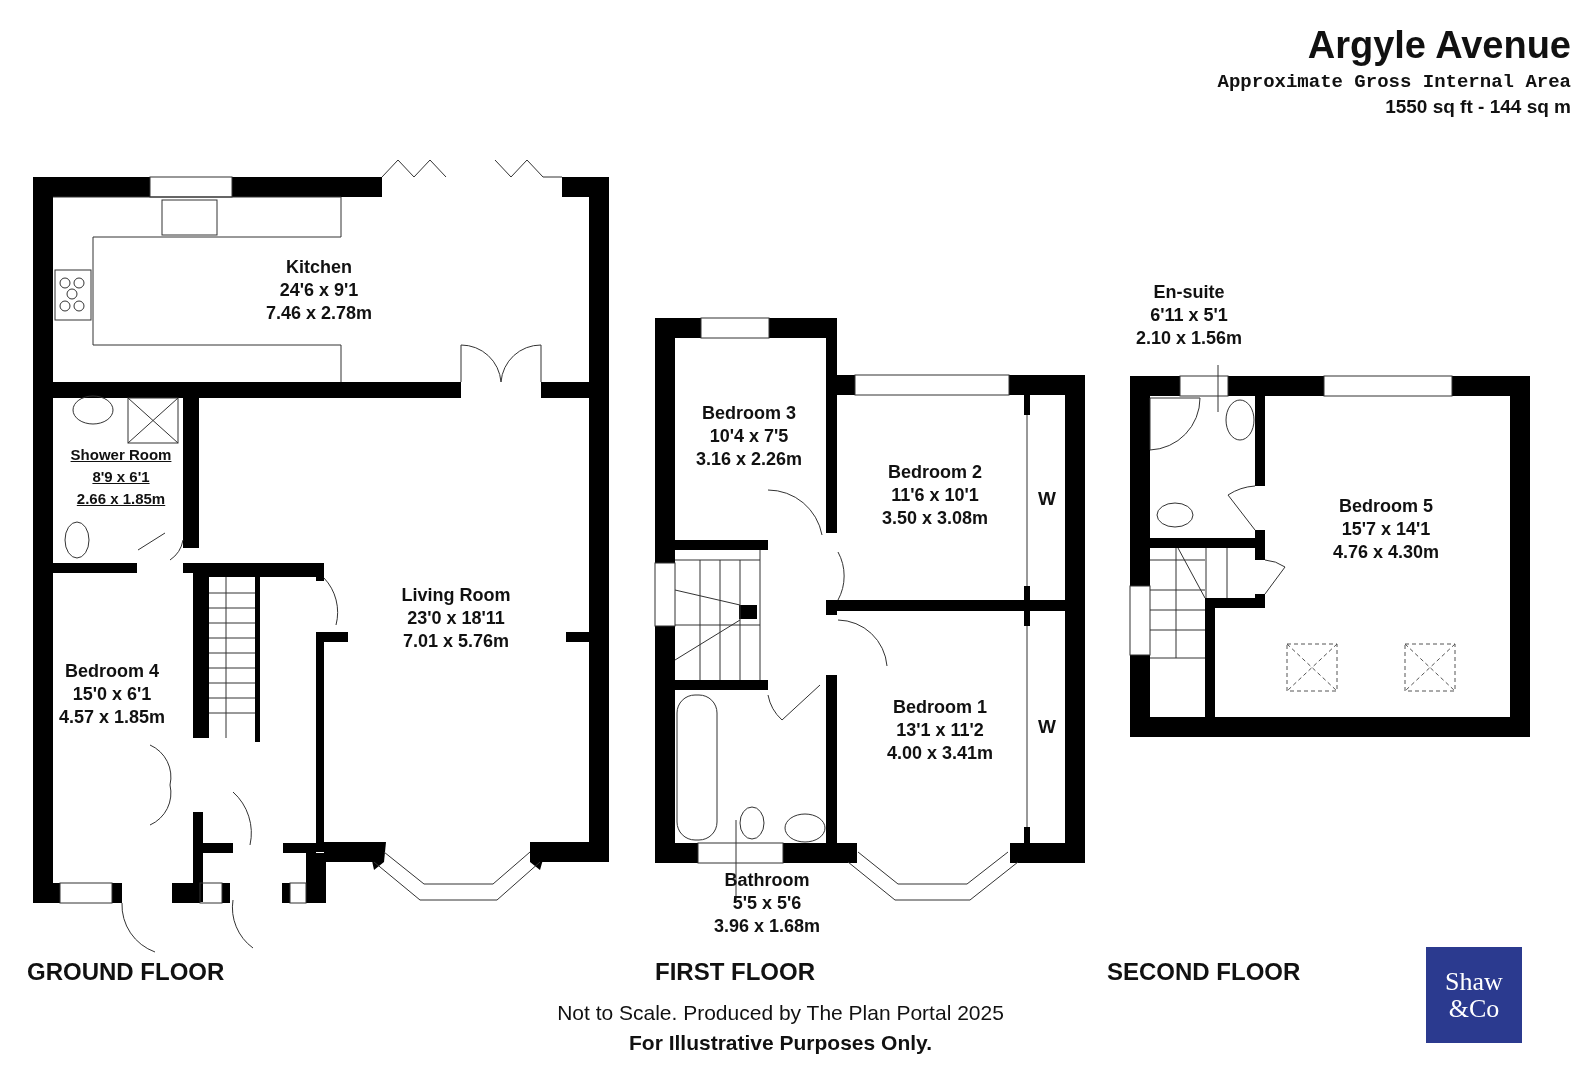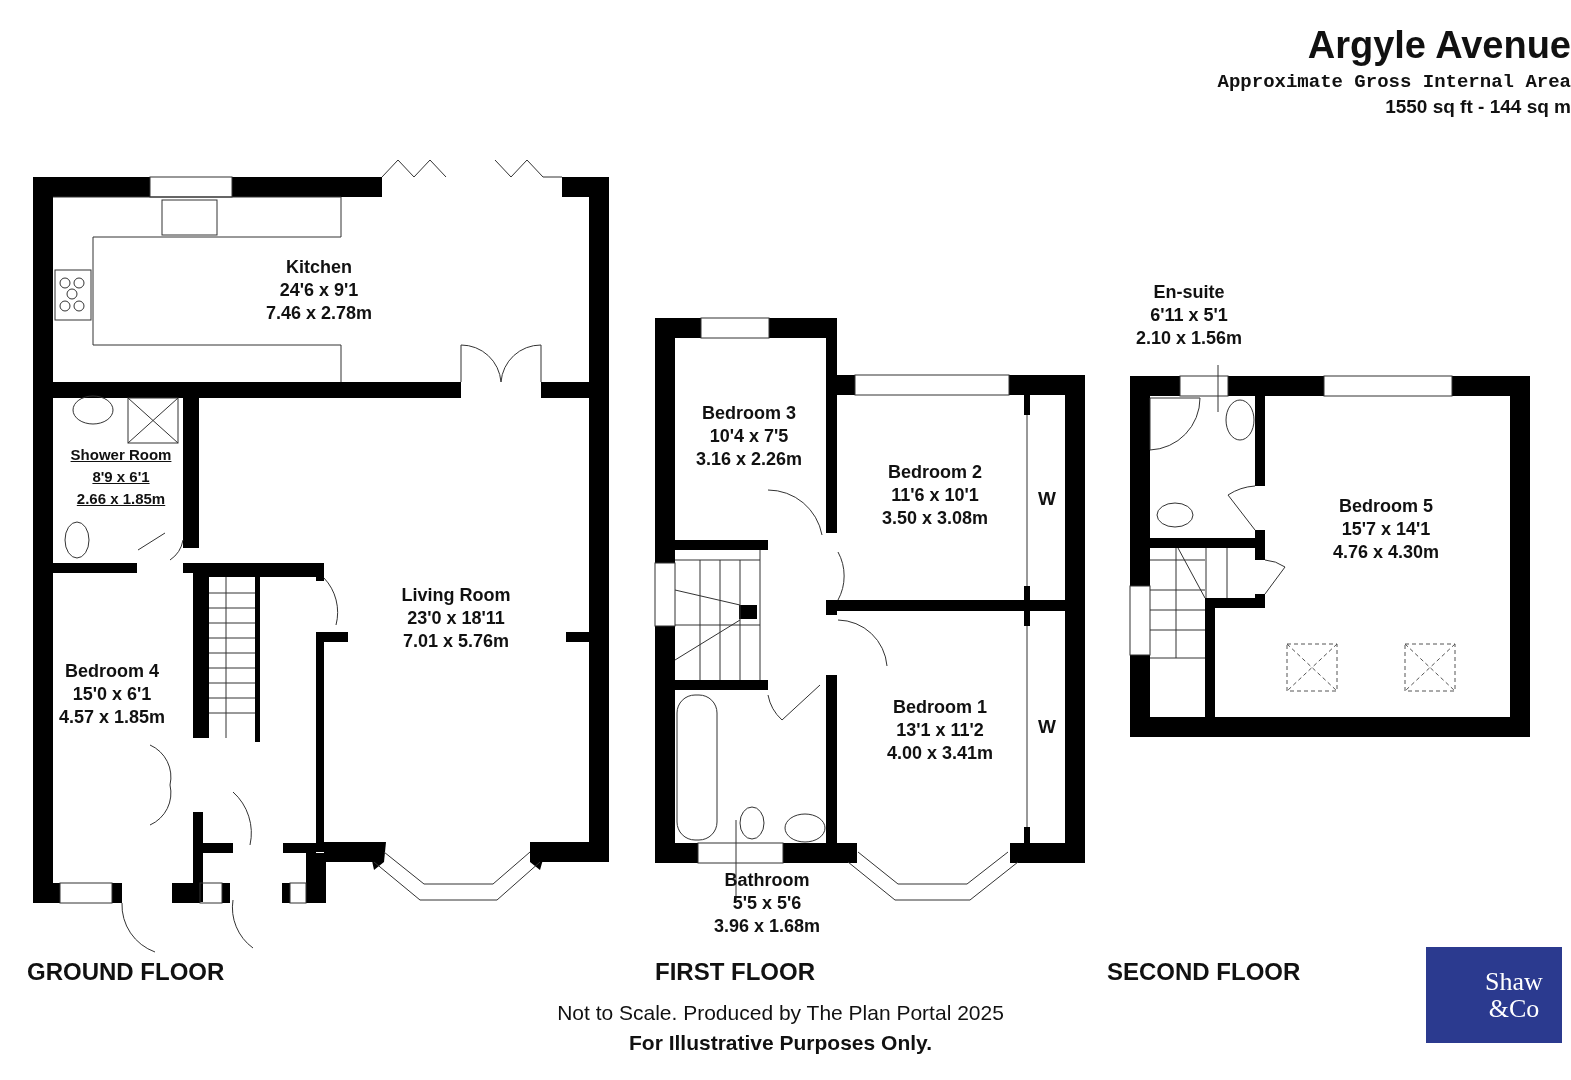--- a/index.html
+++ b/index.html
@@ -5,21 +5,21 @@
   html, body { margin: 0; padding: 0; background: #ffffff; }
   body { width: 1571px; height: 1080px; position: relative; overflow: hidden;
          font-family: "Liberation Sans", sans-serif; color: #111; }
   .hdr { position: absolute; left: 0; width: 1571px; text-align: right; font-weight: bold; }
   .plan { position: absolute; left: 0; top: 0; }
   .lbl { position: absolute; text-align: center; font-weight: bold; font-size: 18px; line-height: 23px; white-space: nowrap; transform: translateX(-50%); }
   .floor { position: absolute; font-weight: bold; font-size: 24px; white-space: nowrap; }
   .foot { position: absolute; left: 0; width: 1571px; text-align: center; font-size: 21px; }
   .logo { position: absolute; left: 1426px; top: 947px; width: 96px; height: 96px; background: #2b3a8f;
           color: #fff; font-family: "Liberation Serif", serif; font-size: 26px; line-height: 27px;
-          display: flex; flex-direction: column; align-items: center; justify-content: center; padding-left: 40px; }
+          display: flex; flex-direction: column; align-items: center; justify-content: center; }
   .w { position: absolute; font-weight: bold; font-size: 19px; }
 </style>
 </head>
 <body>
 
 <div class="hdr" style="top:24px;font-size:38px;">Argyle Avenue</div>
 <div class="hdr" style="top:71px;font-size:19px;font-family:Liberation Mono, monospace;">Approximate Gross Internal Area</div>
 <div class="hdr" style="top:96px;font-size:19px;">1550 sq ft - 144 sq m</div>
 
 <svg class="plan" width="1571" height="1080" viewBox="0 0 1571 1080">

